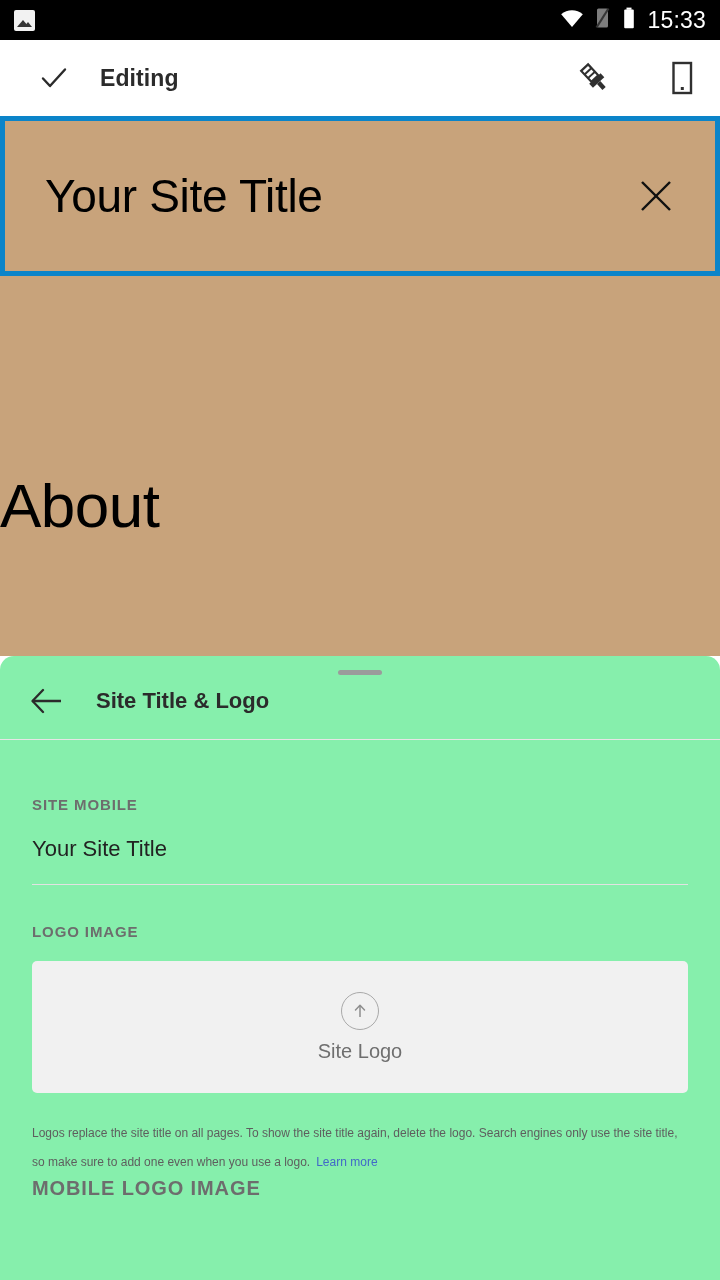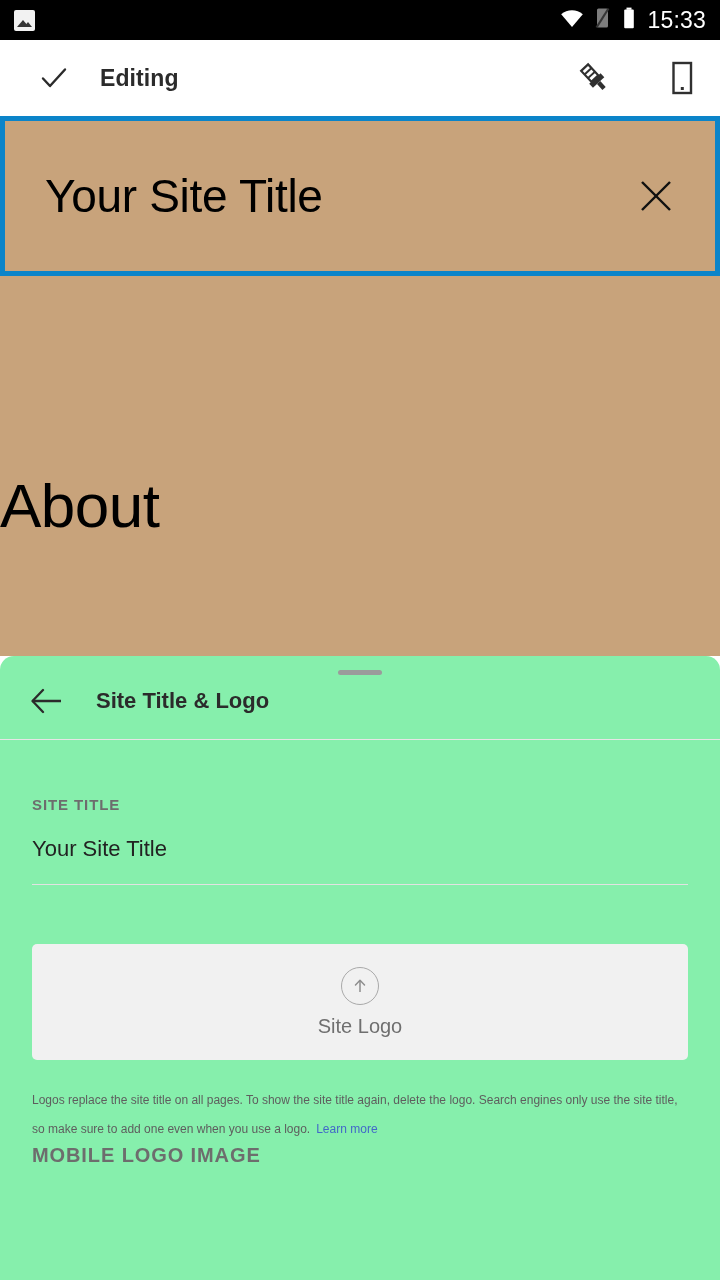--- a/index.html
+++ b/index.html
@@ -202,21 +202,21 @@
     font-family: "Liberation Sans", sans-serif;
   }
   .field-divider {
     height: 1px;
     background: #e2e2e2;
     width: 100%;
   }
 
   .logo-drop {
     margin-top: 21px;
-    height: 116px;
+    height: 132px;
     background: #f1f1f1;
     border-radius: 5px;
     display: flex;
     flex-direction: column;
     align-items: center;
     justify-content: center;
     gap: 10px;
   }
   .upload-circle {
     width: 38px; height: 38px;
@@ -330,26 +330,27 @@
           <polyline points="12,3 1.5,14 12,25" fill="none" stroke="#2b2b2b" stroke-width="2.3" stroke-linecap="round" stroke-linejoin="round"></polyline>
         </svg>
       </span>
       <span class="sheet-title">Site Title &amp; Logo</span>
     </div>
 
     <div class="sheet-body">
 
       <div class="site-title-field">
         <div style="height:56px;"></div>
-        <div class="field-label">SITE TITLE</div>
+        <div class="field-label">SITE MOBILE</div>
         <input class="field-value" type="text" value="Your Site Title" style="">
         <div class="field-divider"></div>
       </div>
 
       <div style="height:38px;"></div>
+      <div class="field-label">LOGO IMAGE</div>
 
       <div class="logo-drop">
         <span class="upload-circle">
           <svg width="20" height="20" viewBox="0 0 20 20">
             <line x1="10" y1="16" x2="10" y2="4.5" stroke="#8e8e8e" stroke-width="1.5"></line>
             <polyline points="5.5,9 10,4.3 14.5,9" fill="none" stroke="#8e8e8e" stroke-width="1.5" stroke-linecap="round" stroke-linejoin="round"></polyline>
           </svg>
         </span>
         <span class="logo-drop-label">Site Logo</span>
       </div>

